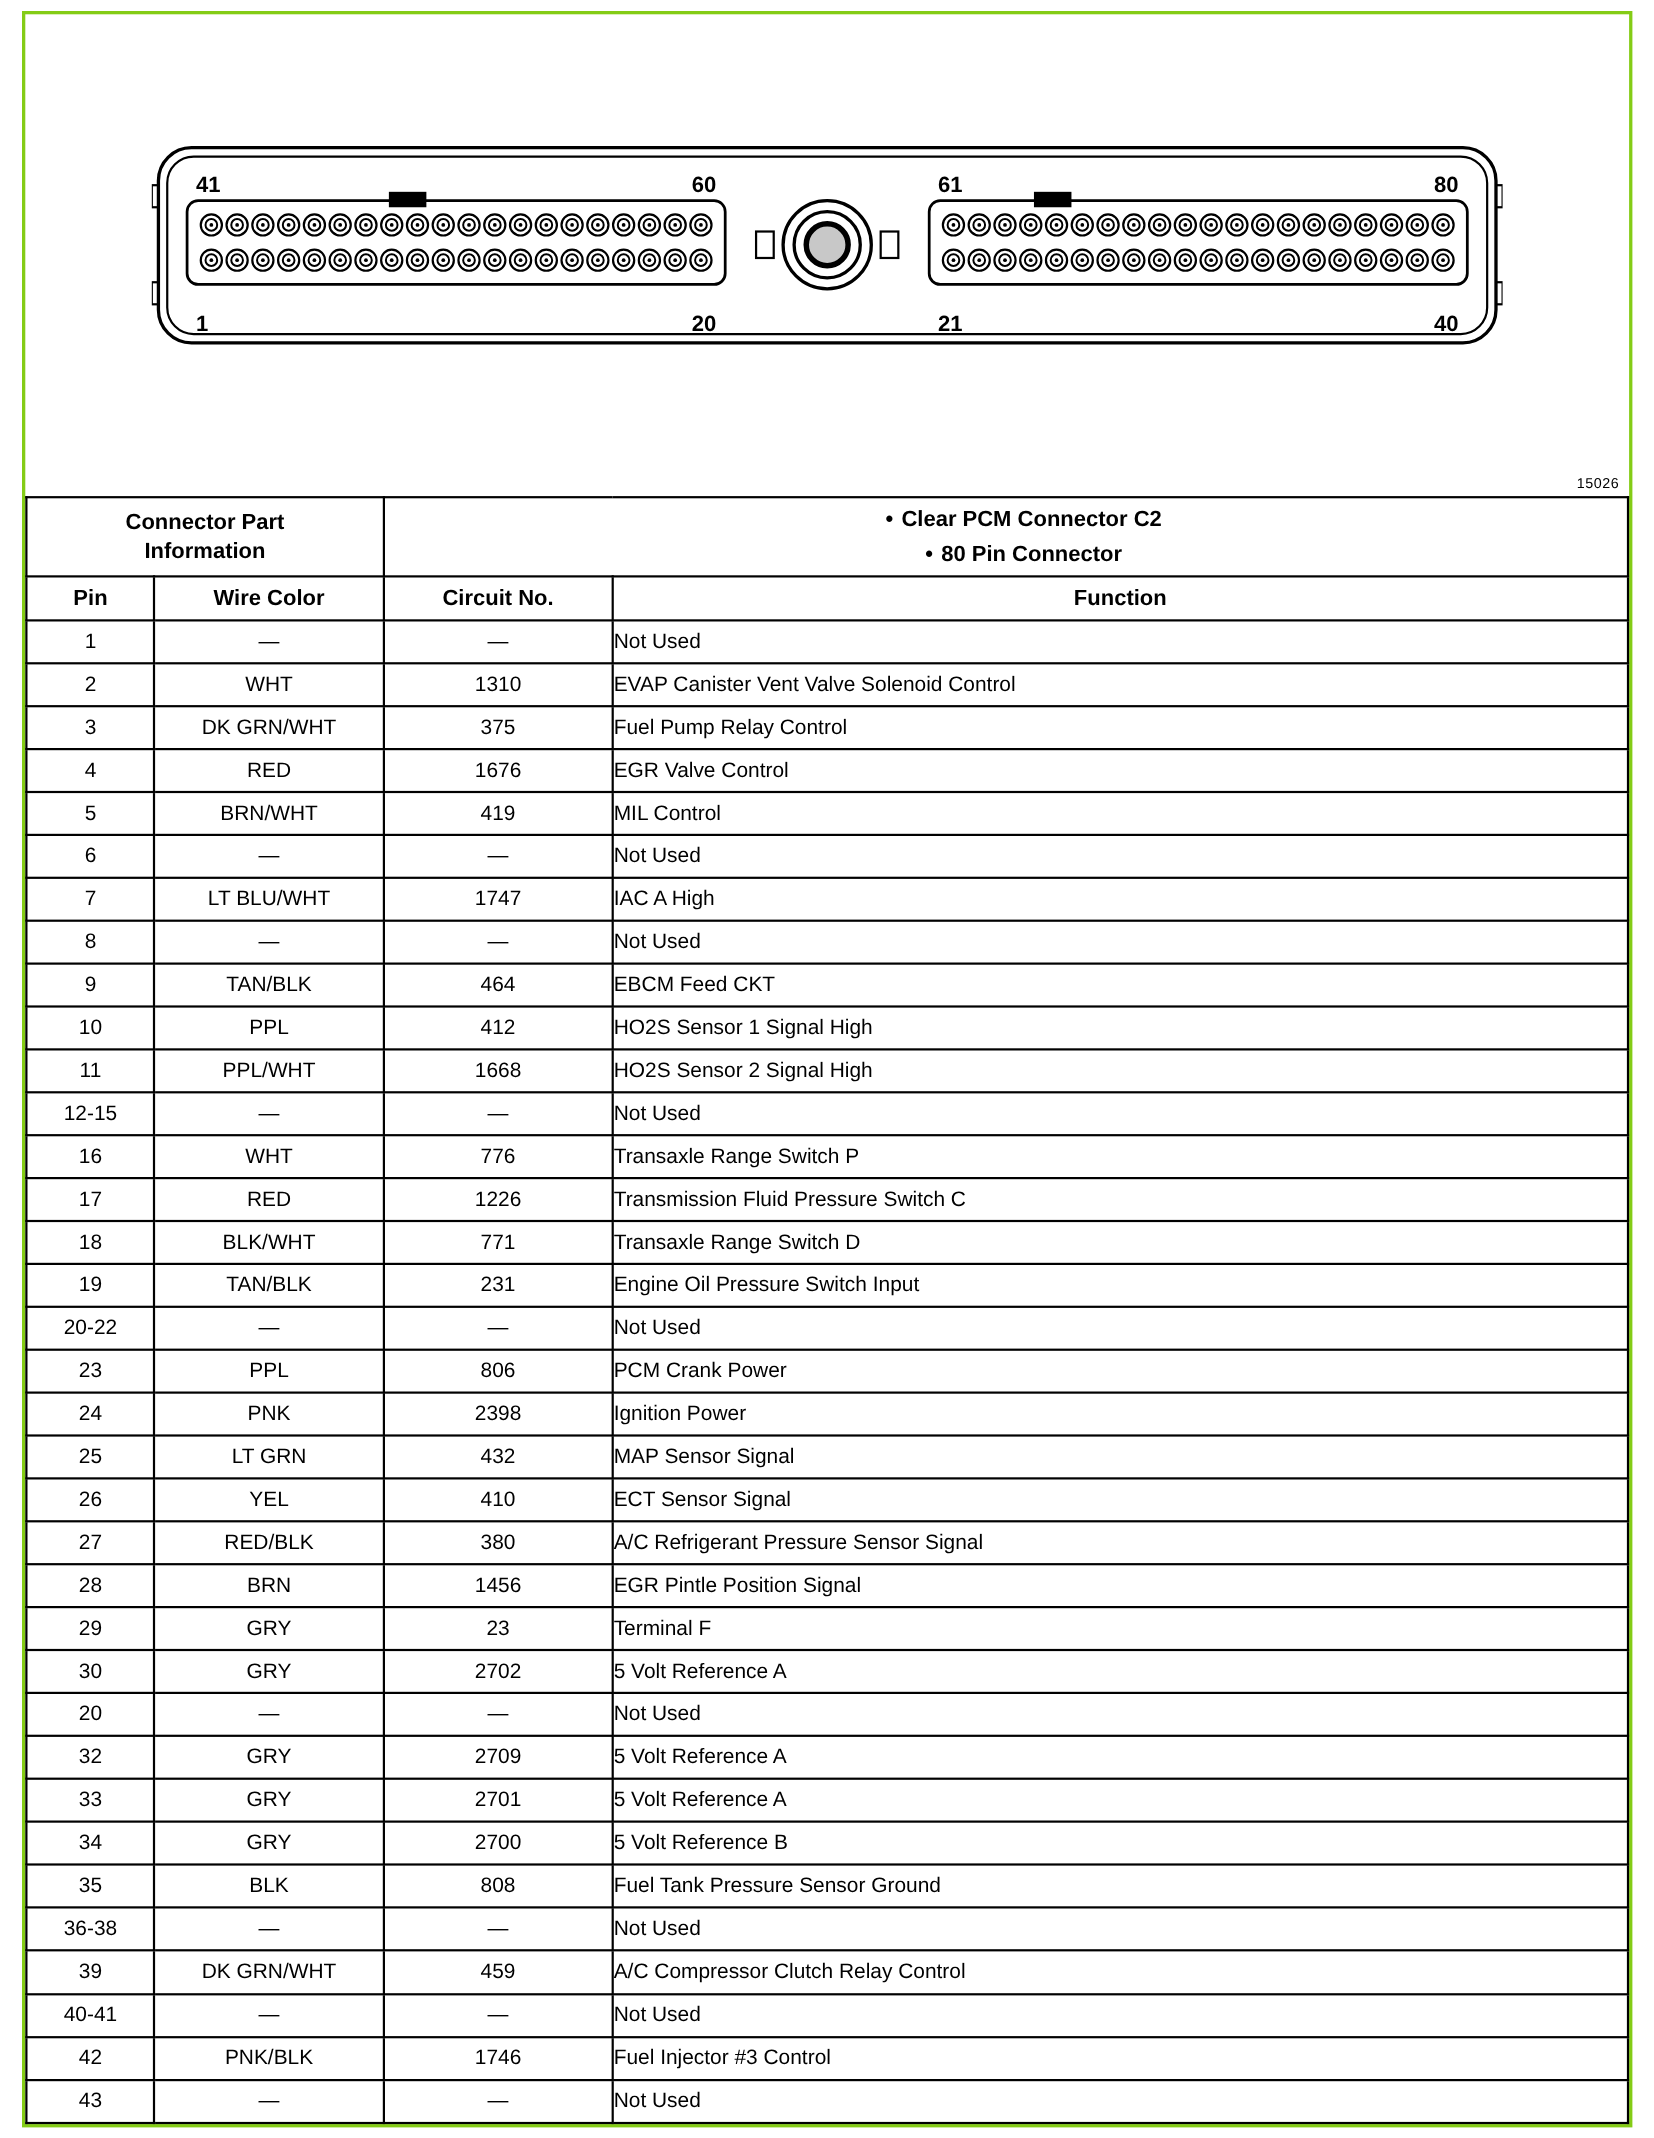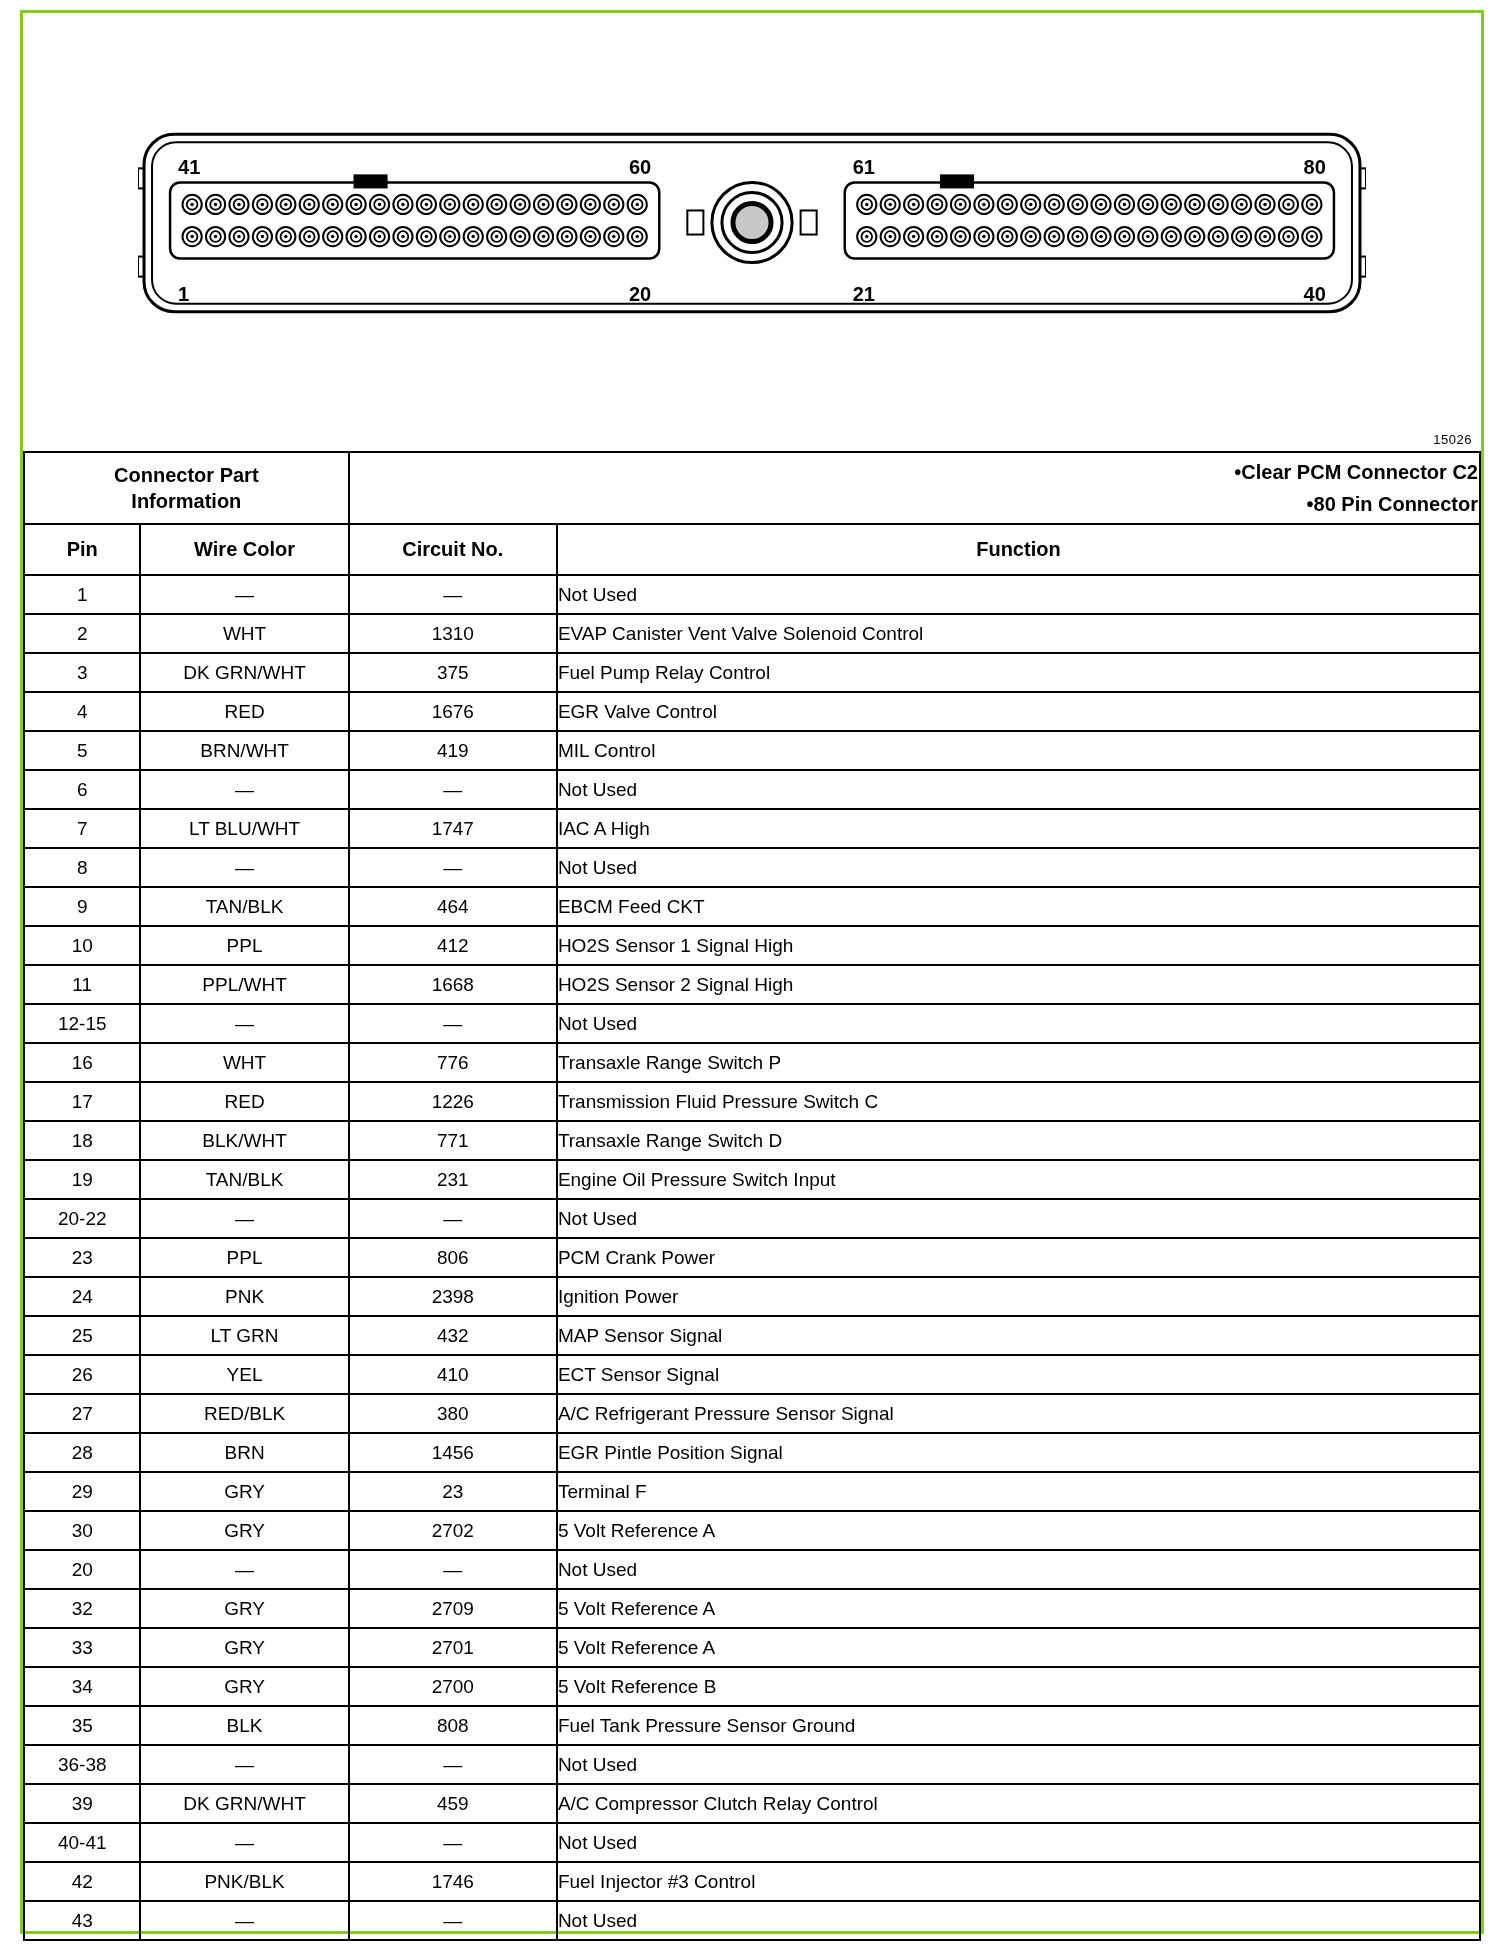--- a/index.html
+++ b/index.html
@@ -25,25 +25,25 @@
     width:100%;
     border-collapse:collapse;
     table-layout:fixed;
   }
   .pin-table th, .pin-table td {
     border:2px solid #000;
     vertical-align:middle;
     overflow:hidden;
   }
   tr.title-row { height:72px; }
-  tr.colhead-row { height:51px; }
+  tr.colhead-row { height:40px; }
   .pin-table tbody tr { height:39px; }
   th.part-info { text-align:center; font-size:20px; font-weight:bold; }
   .part-info-inner { max-width:175px; margin:0 auto; line-height:1.3; }
-  th.bullets-cell { text-align:right; padding-left:26px; font-weight:bold; }
+  th.bullets-cell { text-align:center; padding-left:26px; font-weight:bold; }
   .bullet-item { font-size:20px; font-weight:bold; line-height:1.6; }
   .bullet-item::before { content:"•"; display:inline-block; width:22px; }
   .colhead-row th { font-size:20px; font-weight:bold; text-align:center; }
   .pin-table td { font-size:19px; text-align:center; }
   .pin-table td.fn { text-align:left; padding-left:0;margin-top:44px; }
   svg text { font-family:"Liberation Sans","DejaVu Sans",sans-serif; }
 </style>
 </head>
 <body>
 

